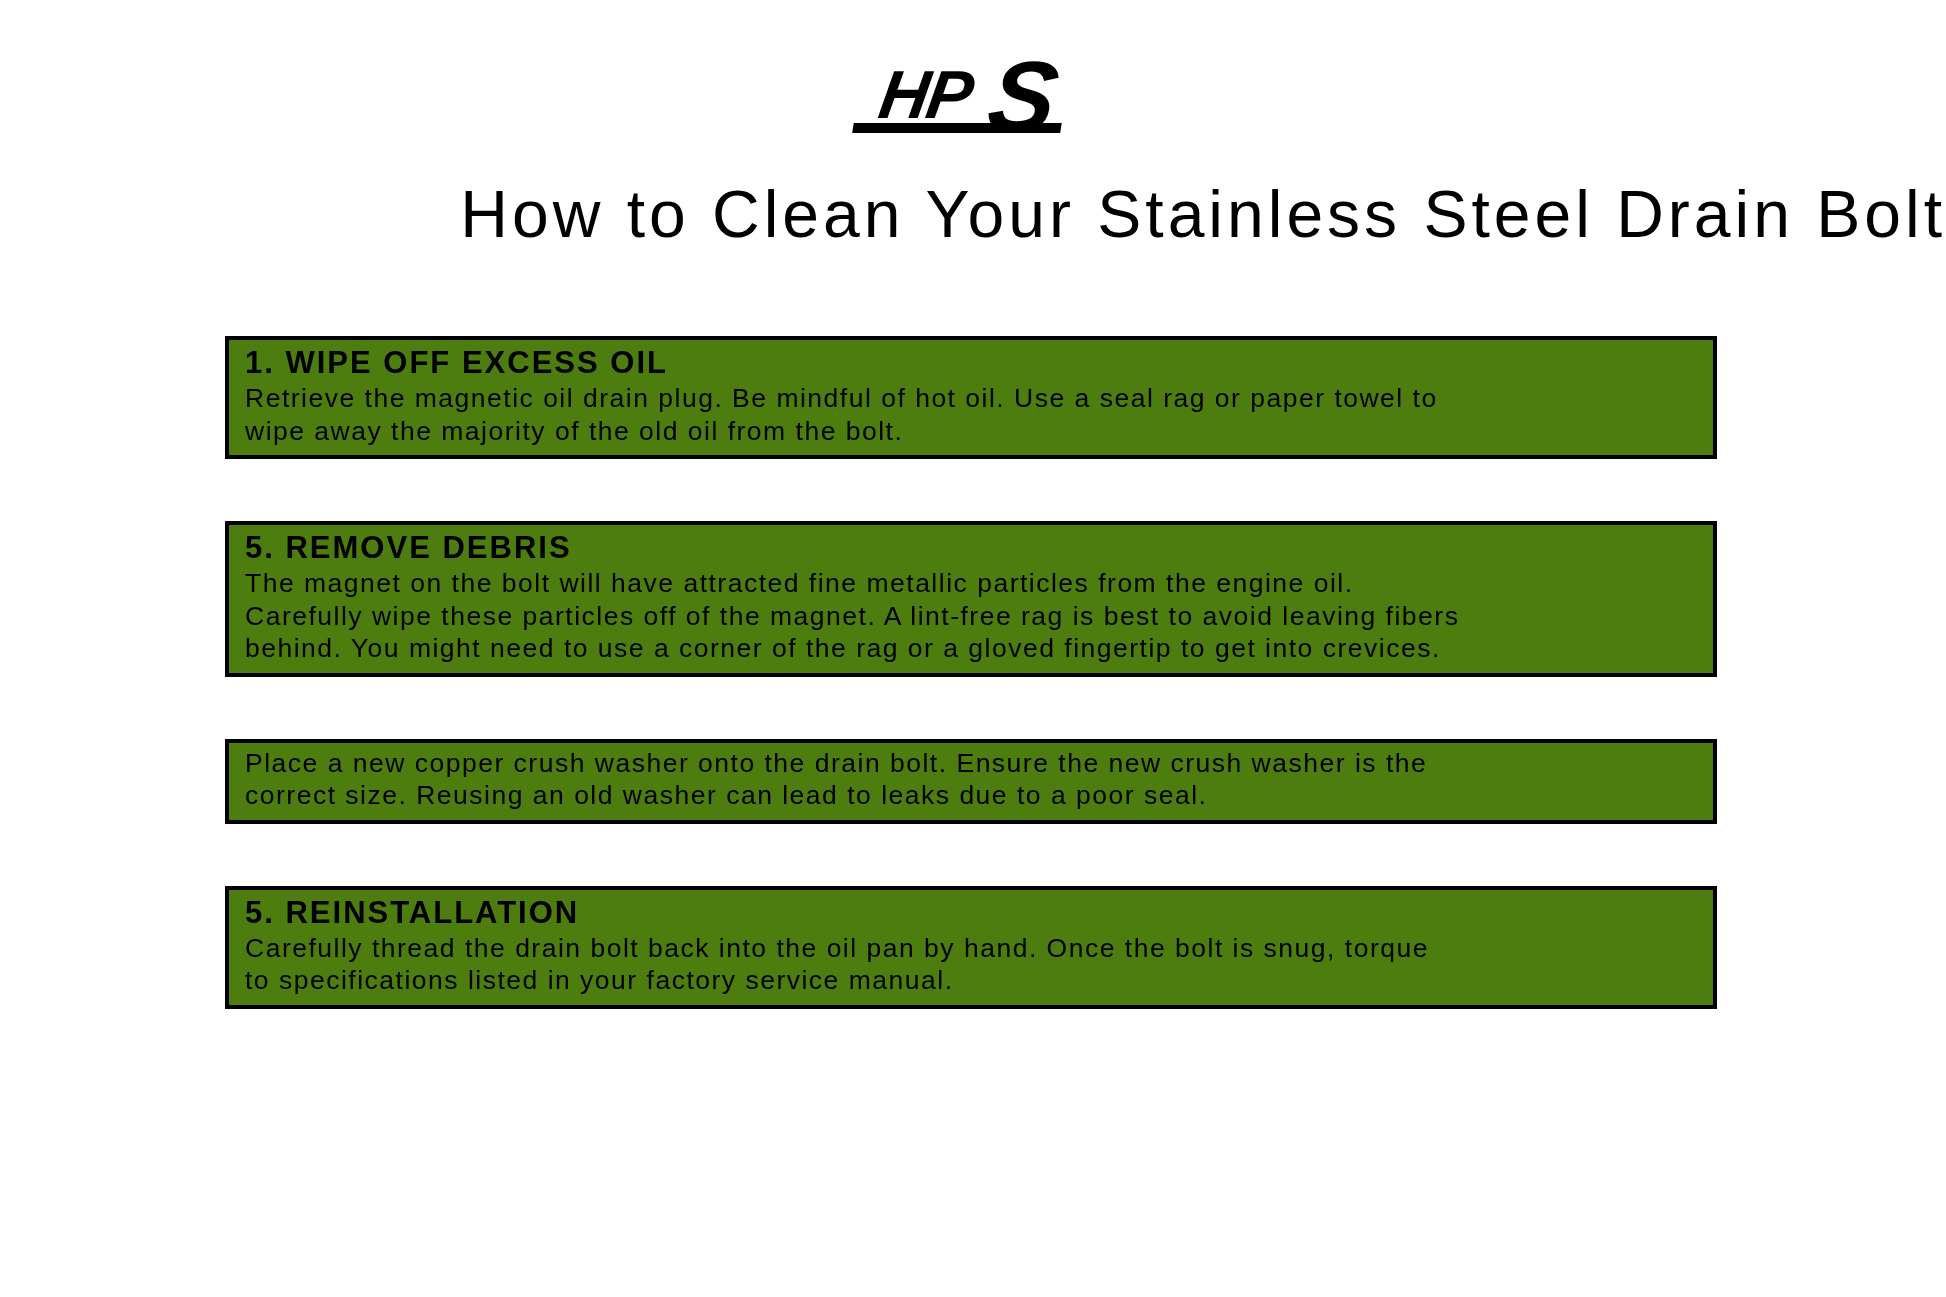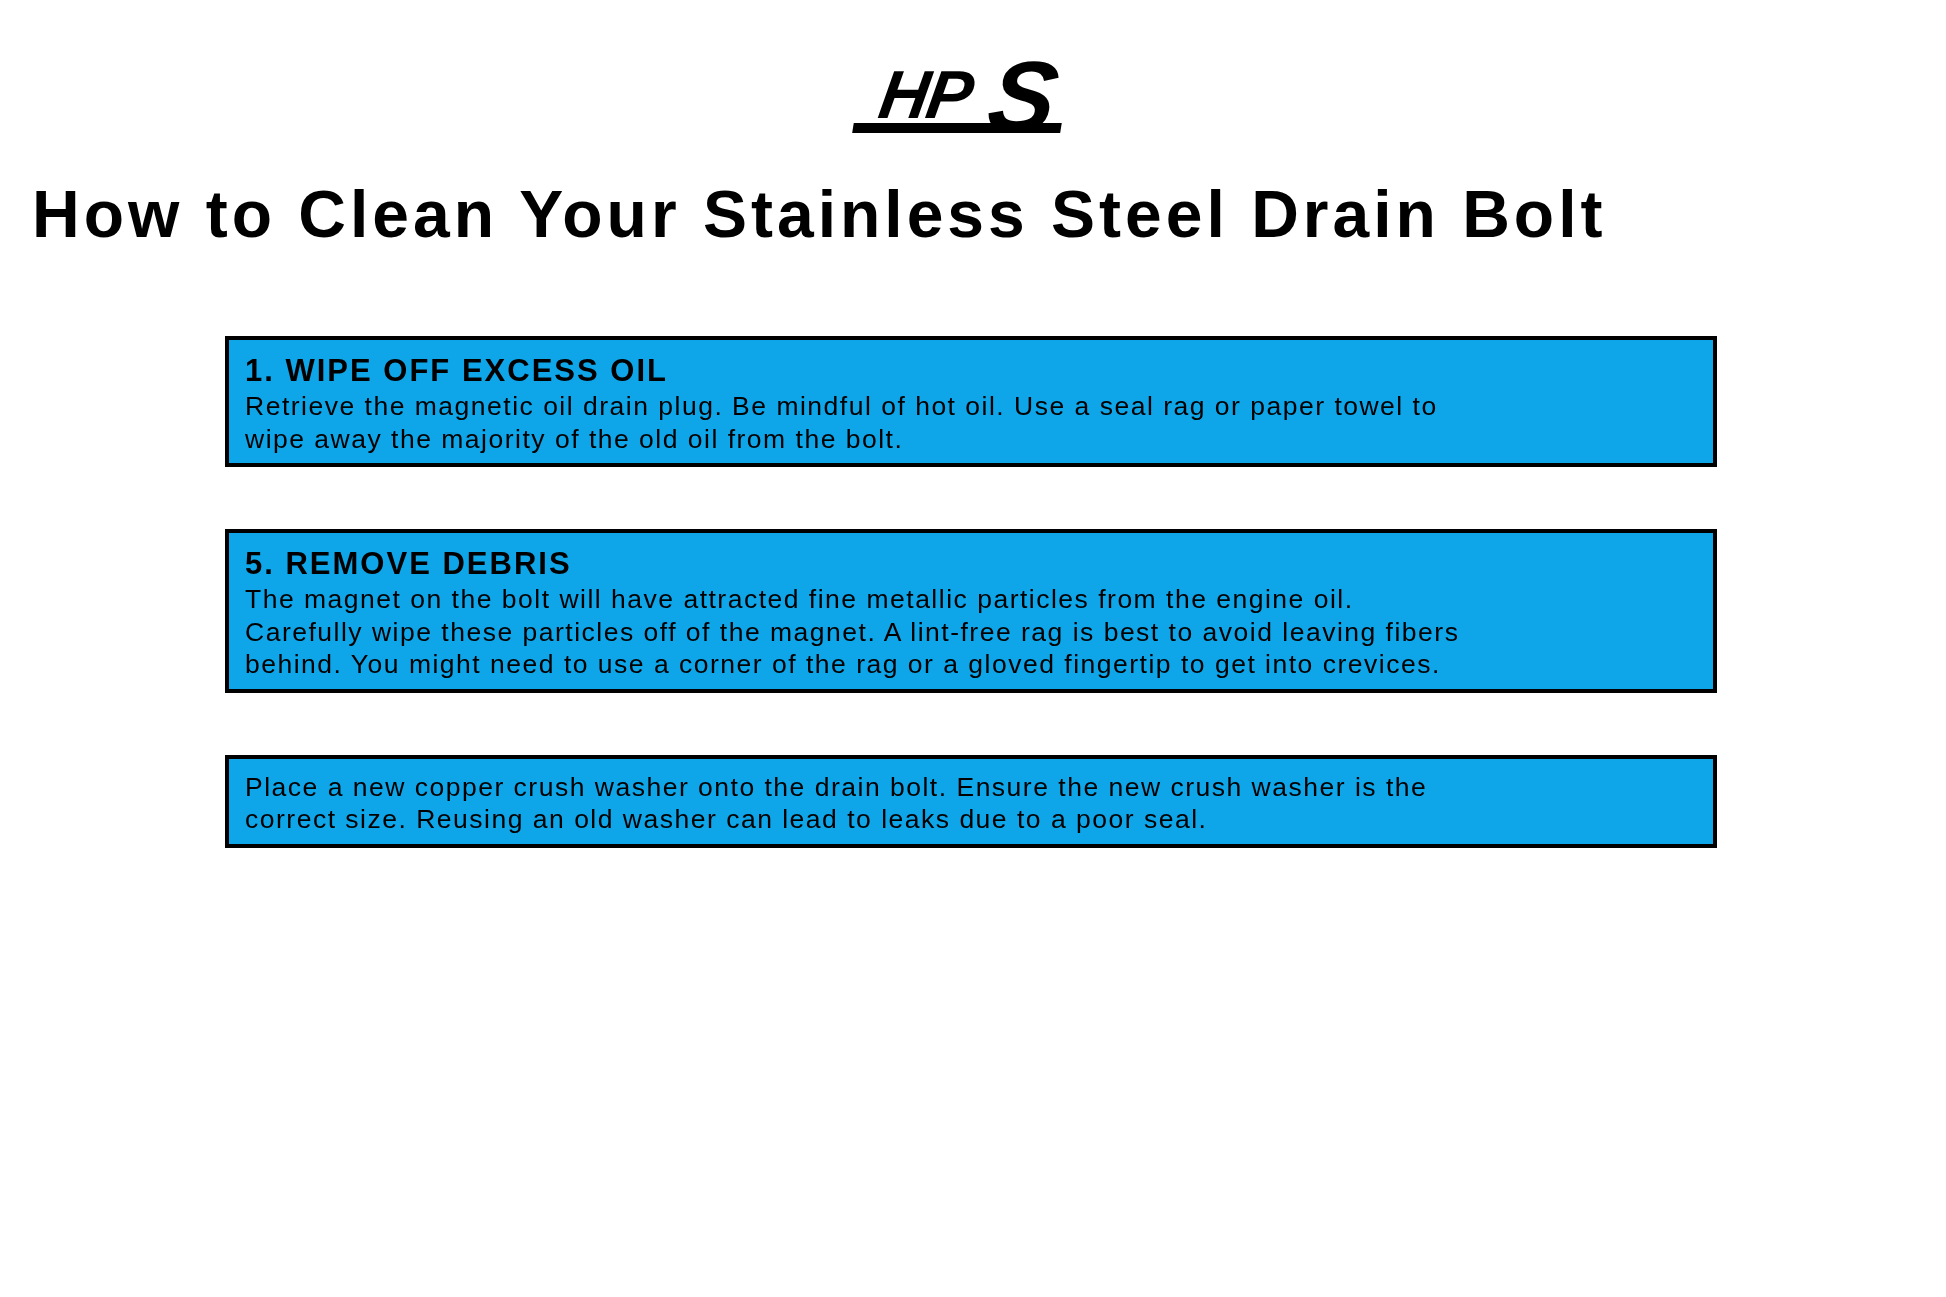--- a/index.html
+++ b/index.html
@@ -15,39 +15,38 @@
   }
 
   .logo-wrap {
     display: flex;
     justify-content: center;
     padding-top: 52px;
     height: 148px;
   }
 
   .page-title {
-    text-align: left;
+    text-align: right;
     font-size: 66px;
-    font-weight: 700;
+    font-weight: 400;
     letter-spacing: 4px;
     line-height: 80px;
     margin-top: 26px;
     white-space: nowrap;
-    margin-left: 32px;
   }
 
   .steps {
     margin: 82px 229px 0 225px;
   }
 
   .step-box {
     border: 4px solid #000000;
-    padding: 12px 16px 8px 16px;
+    padding: 4px 16px 8px 16px;
     margin-bottom: 62px;
-    background: #0ea5e9;
+    background: #4d7c0f;
   }
 
   .step-heading {
     font-size: 31px;
     font-weight: 700;
     letter-spacing: 2px;
     line-height: 38px;
   }
 
   .step-body {
@@ -89,15 +88,20 @@
 Carefully wipe these particles off of the magnet. A lint-free rag is best to avoid leaving fibers
 behind. You might need to use a corner of the rag or a gloved fingertip to get into crevices.</p>
     </div>
 
 
     <div class="step-box">
       <p class="step-body">Place a new copper crush washer onto the drain bolt. Ensure the new crush washer is the
 correct size. Reusing an old washer can lead to leaks due to a poor seal.</p>
     </div>
 
+    <div class="step-box">
+      <h2 class="step-heading">5. REINSTALLATION</h2>
+      <p class="step-body">Carefully thread the drain bolt back into the oil pan by hand. Once the bolt is snug, torque
+to specifications listed in your factory service manual.</p>
+    </div>
 
   </section>
 </div>
 
 </body></html>

